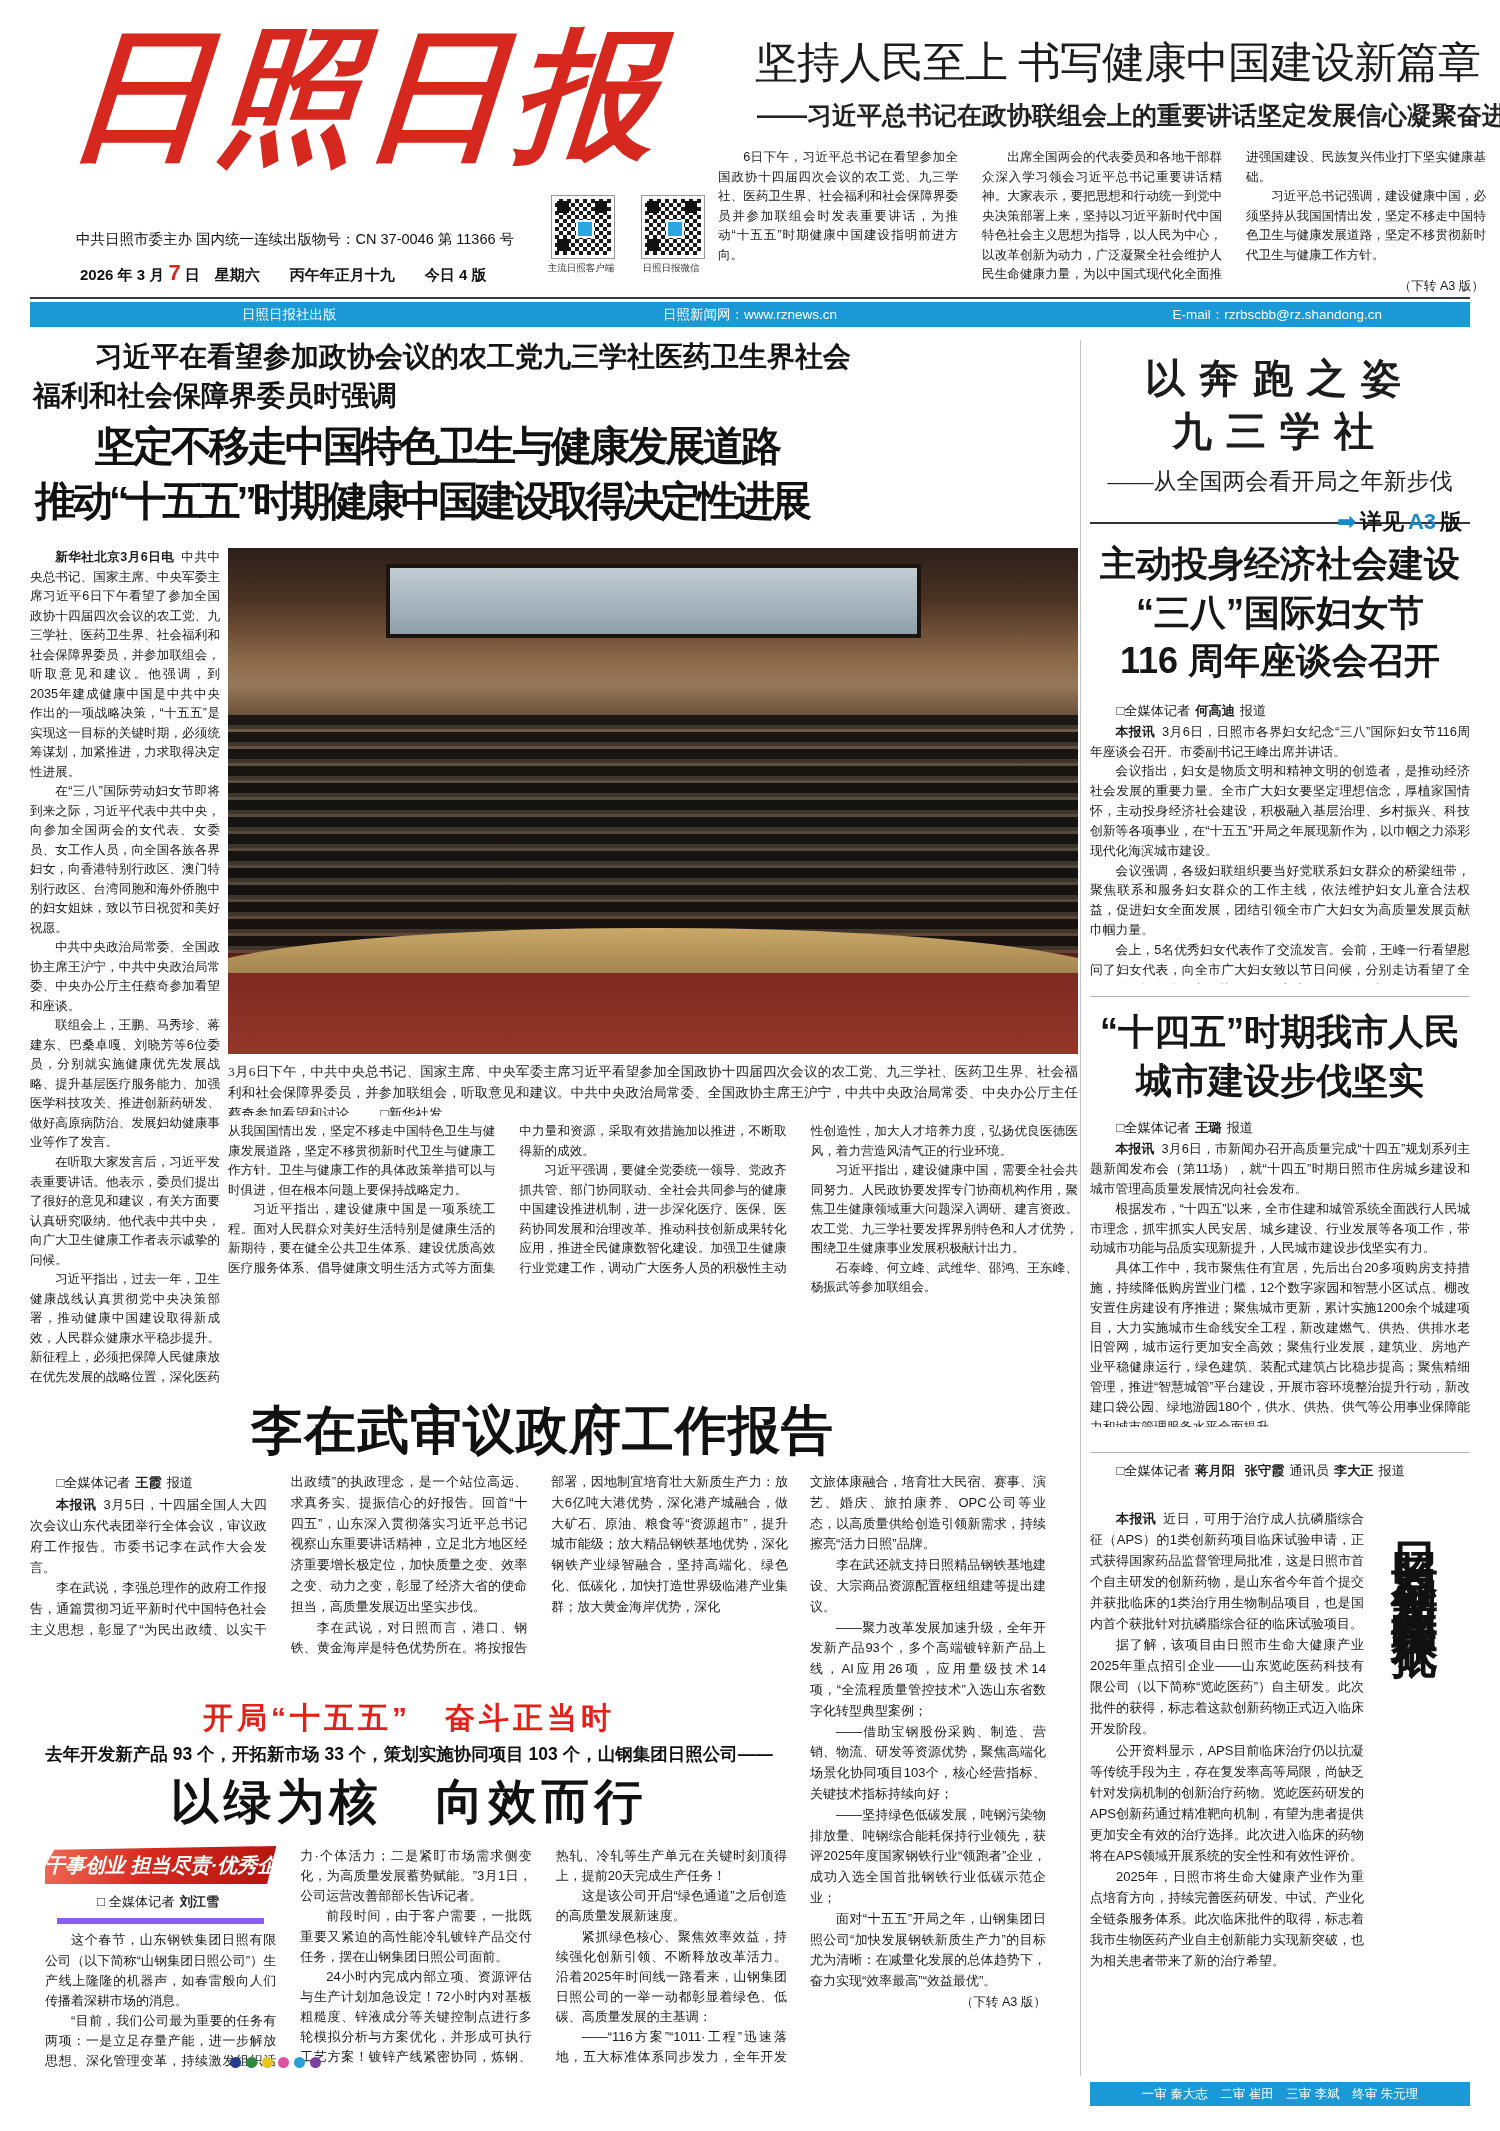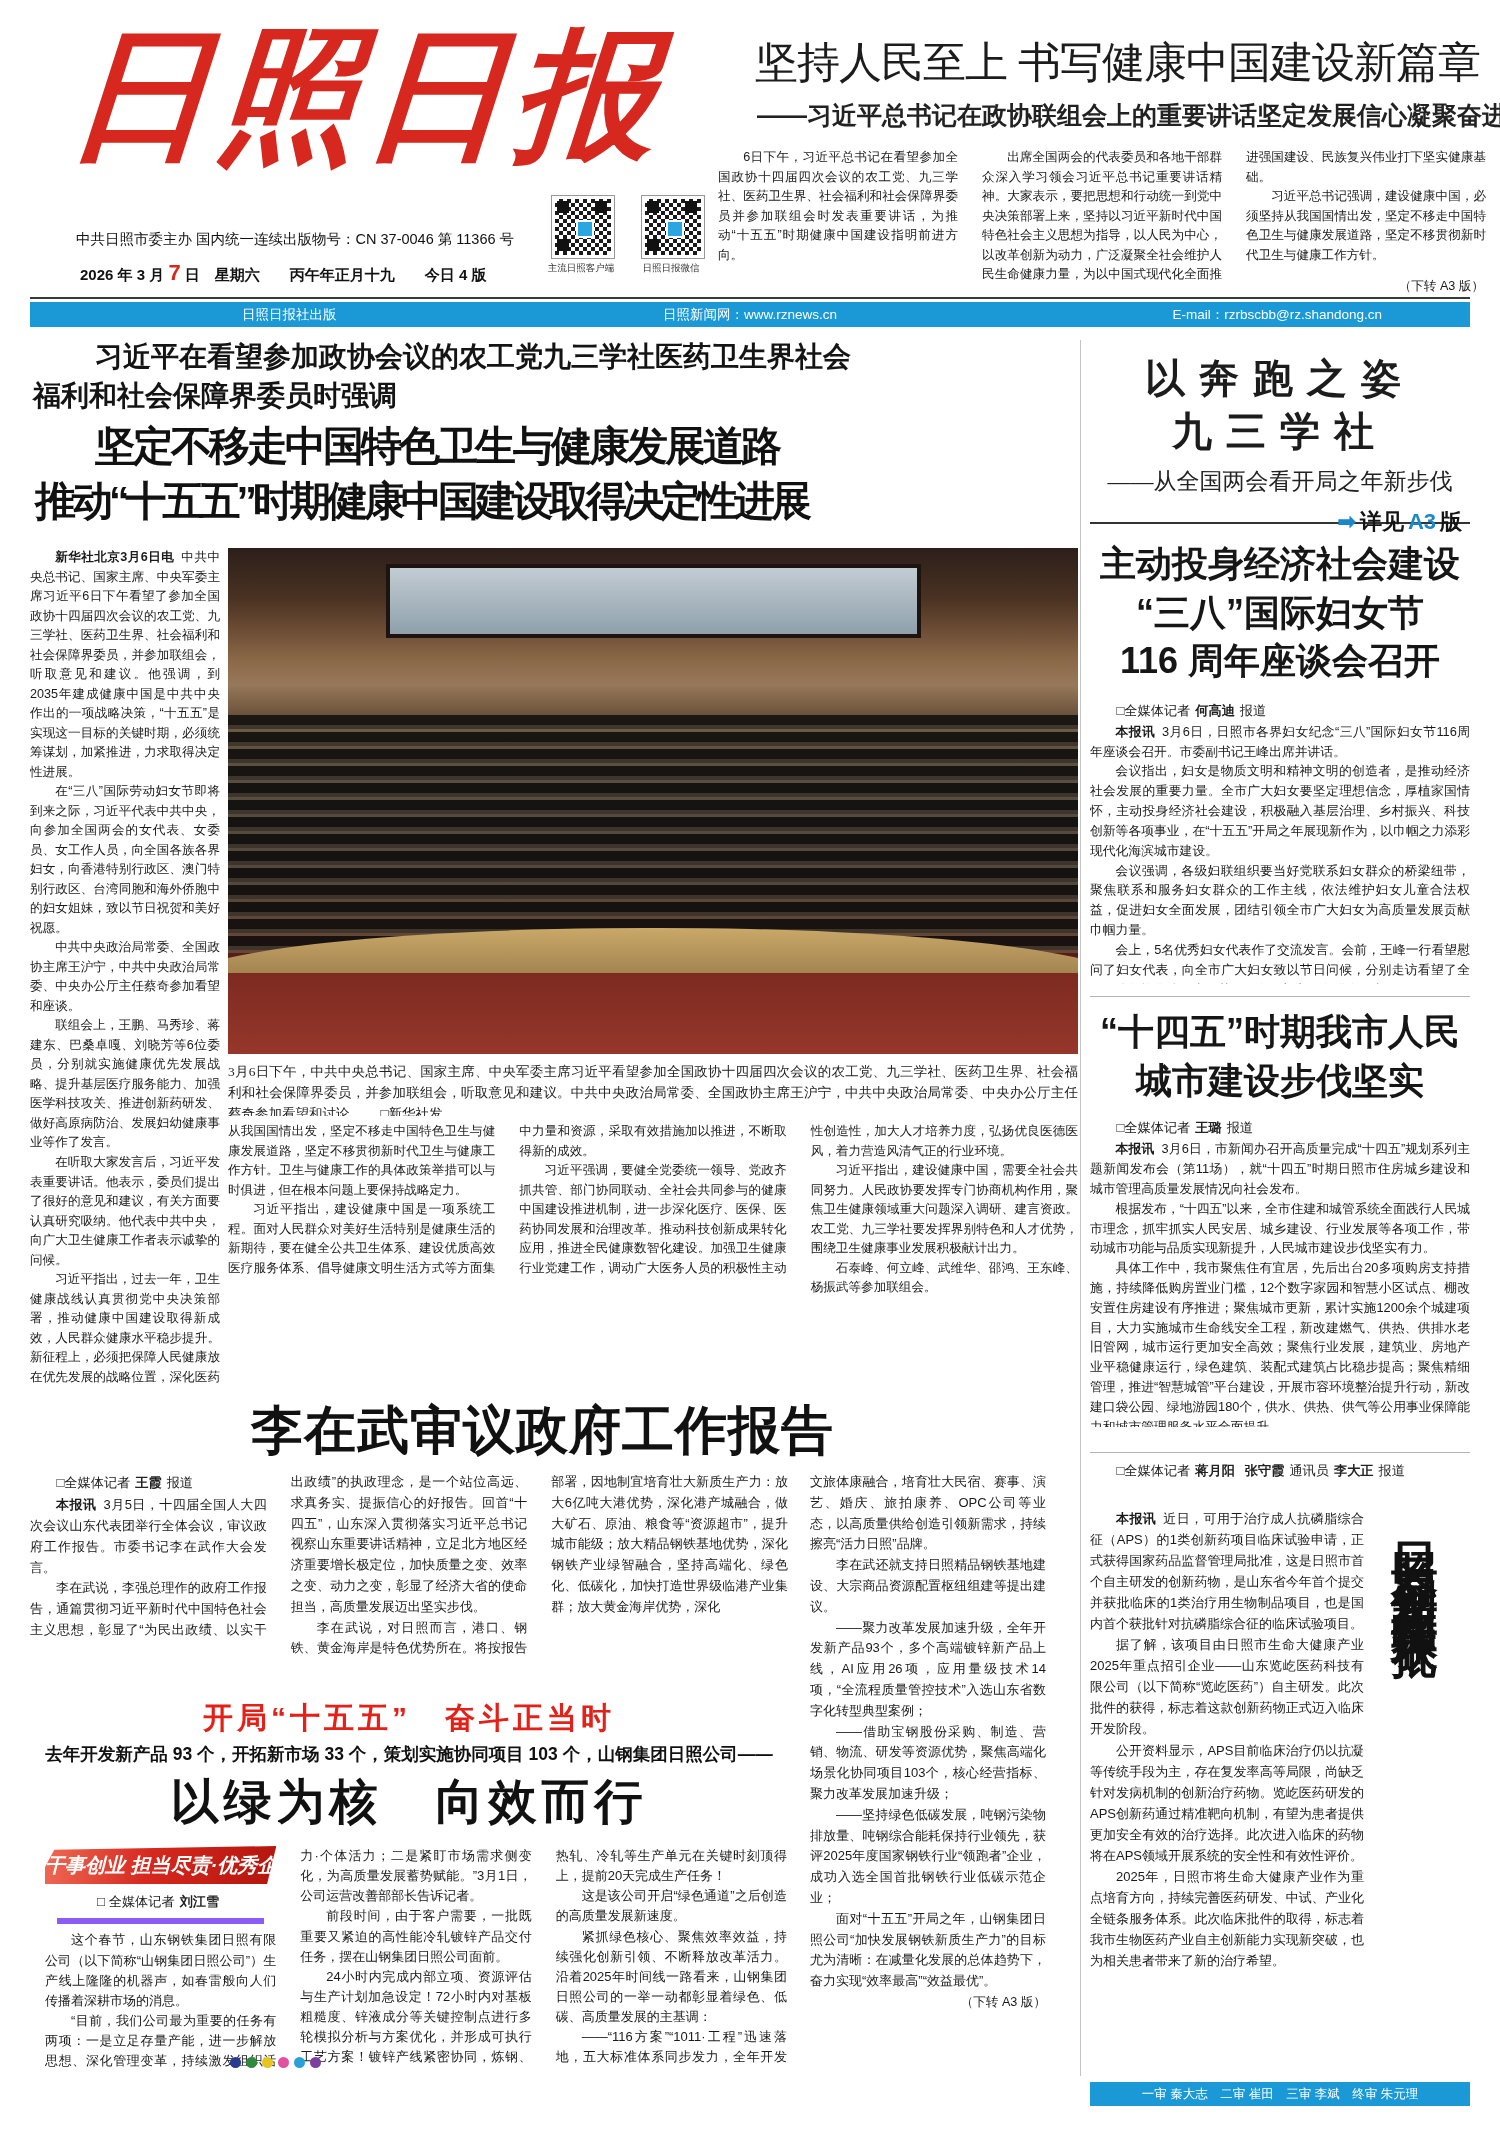--- a/index.html
+++ b/index.html
@@ -172,21 +172,21 @@
     <div>
         <p class="p">李在武说，李强总理作的政府工作报告，通篇贯彻习近平新时代中国特色社会主义思想，彰显了“为民出政绩、以实干出政绩”的执政理念，是一个站位高远、求真务实、提振信心的好报告。回首“十四五”，山东深入贯彻落实习近平总书记视察山东重要讲话精神，立足北方地区经济重要增长极定位，加快质量之变、效率之变、动力之变，彰显了经济大省的使命担当，高质量发展迈出坚实步伐。</p>
         <p class="p">李在武说，对日照而言，港口、钢铁、黄金海岸是特色优势所在。将按报告部署，因地制宜培育壮大新质生产力：放大6亿吨大港优势，深化港产城融合，做大矿石、原油、粮食等“资源超市”，提升城市能级；放大精品钢铁基地优势，深化钢铁产业绿智融合，坚持高端化、绿色化、低碳化，加快打造世界级临港产业集群；放大黄金海岸优势，深化</p>
       </div>
   </div>
   <div class="abs body noindent li-col4" style="font-size:13px;line-height:1.6;">
     <div>
         <p class="p">文旅体康融合，培育壮大民宿、赛事、演艺、婚庆、旅拍康养、OPC公司等业态，以高质量供给创造引领新需求，持续擦亮“活力日照”品牌。</p>
         <p class="p">李在武还就支持日照精品钢铁基地建设、大宗商品资源配置枢纽组建等提出建议。</p>
         <p class="p">——聚力改革发展加速升级，全年开发新产品93个，多个高端镀锌新产品上线，AI应用26项，应用量级技术14项，“全流程质量管控技术”入选山东省数字化转型典型案例；</p>
-        <p class="p">——借助宝钢股份采购、制造、营销、物流、研发等资源优势，聚焦高端化场景化协同项目103个，核心经营指标、聚力改革发展加速升级；</p>
+        <p class="p">——借助宝钢股份采购、制造、营销、物流、研发等资源优势，聚焦高端化场景化协同项目103个，核心经营指标、关键技术指标持续向好；</p>
         <p class="p">——坚持绿色低碳发展，吨钢污染物排放量、吨钢综合能耗保持行业领先，获评2025年度国家钢铁行业“领跑者”企业，成功入选全国首批钢铁行业低碳示范企业；</p>
         <p class="p">面对“十五五”开局之年，山钢集团日照公司“加快发展钢铁新质生产力”的目标尤为清晰：在减量化发展的总体趋势下，奋力实现“效率最高”“效益最优”。</p>
       </div>
     <div class="turn">（下转 A3 版）</div>
   </div>
 
   <div class="abs green-kicker">开局“十五五”　奋斗正当时</div>
   <div class="abs green-intro">去年开发新产品 93 个，开拓新市场 33 个，策划实施协同项目 103 个，山钢集团日照公司——</div>
   <div class="abs green-headline">以绿为核　向效而行</div>
   <div class="abs body cols3 green-cols" style="font-size:13px;line-height:1.55;">

